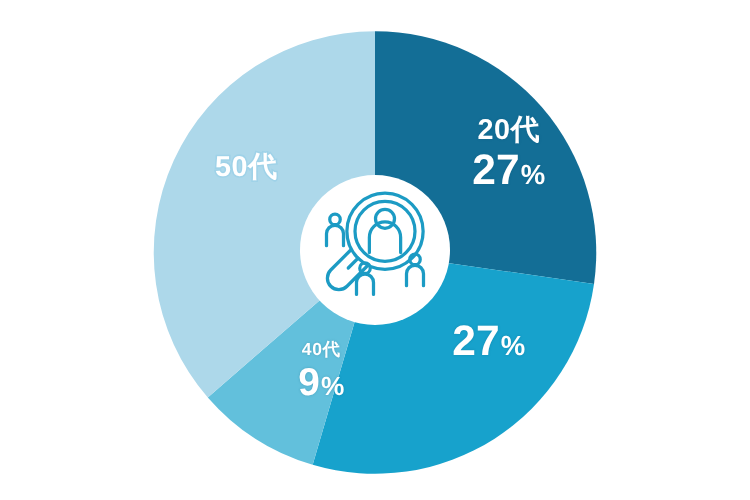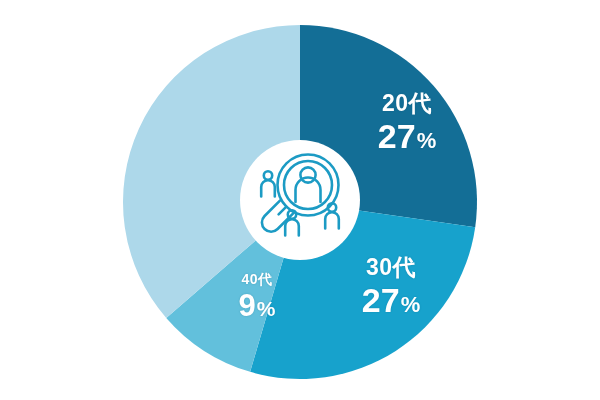--- a/index.html
+++ b/index.html
@@ -123,25 +123,25 @@
       <path d="M40.2 60.4 L24.6 76.0 a9.2 9.2 0 0 0 0 13.0 a9.2 9.2 0 0 0 13.0 0 L53.2 73.4"></path>
     </g>
   </svg>
 
   <div class="slice-label label-dark" id="label-20">
     <span class="cat">20代</span>
     <span class="val"><span>27</span><span class="pct">%</span></span>
   </div>
 
   <div class="slice-label label-dark" id="label-30">
-    <span class="cat">30代</span>
     <span class="val"><span>27</span><span class="pct">%</span></span>
   </div>
 
   <div class="slice-label label-dark" id="label-40">
     <span class="cat">40代</span>
     <span class="val"><span>9</span><span class="pct">%</span></span>
   </div>
 
   <div class="slice-label label-outline" id="label-50">
+    <span class="cat">50代</span>
   </div>
 
 </div>
 
 </body></html>

